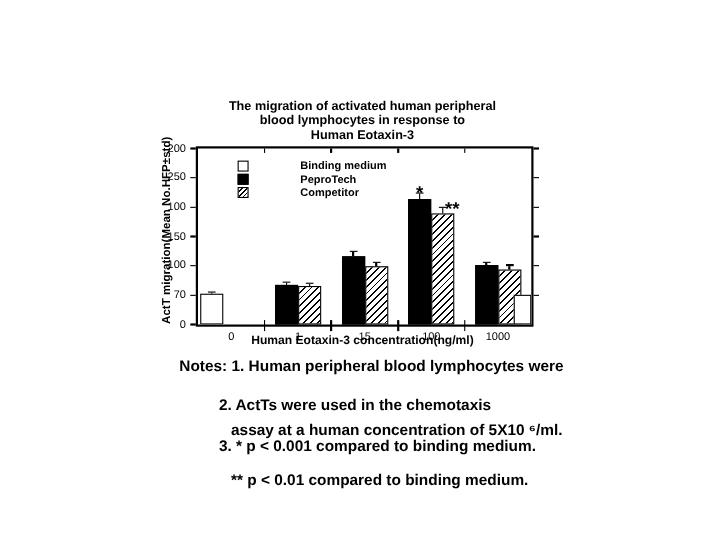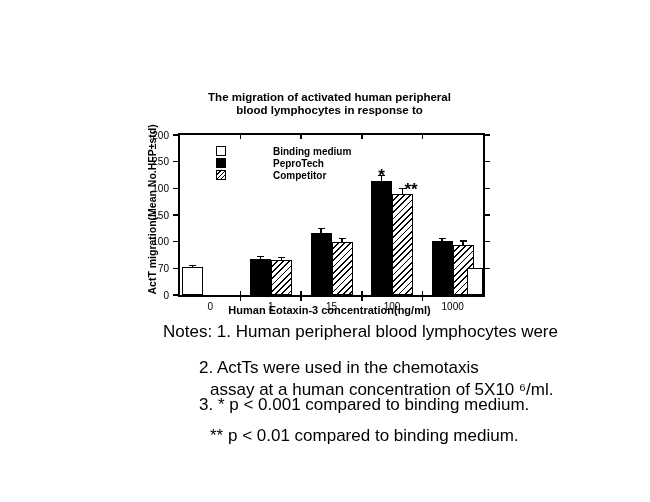--- a/index.html
+++ b/index.html
@@ -23,30 +23,31 @@
   .legend-row{display:flex;align-items:center;height:12px;margin-bottom:0px;}
   .sw{width:10px;height:10px;box-sizing:border-box;border:1.6px solid #000;margin-right:11px;flex:none;}
   .sw-solid{background:#000;}
   .sw-hatch{background:repeating-linear-gradient(135deg,#fff 0px,#fff 2px,#000 2px,#000 3px);}
   .legend-label{font-size:10px;font-weight:bold;line-height:11px;white-space:nowrap;padding-left:36px;}
   .ylabel{position:absolute;left:71px;top:207px;width:162px;height:13px;text-align:center;
     font-weight:bold;font-size:10.5px;transform:rotate(-90deg);white-space:nowrap;}
   .xlabel{position:absolute;left:178px;top:304px;width:303px;text-align:center;
     font-weight:bold;font-size:11px;}
   .notes{position:absolute;left:163px;top:326px;width:360px;height:110px;}
-  .note-line{position:absolute;font-weight:normal;font-size:17px;line-height:12px;white-space:nowrap;}
+  .note-line{position:absolute;font-weight:bold;font-size:14px;line-height:12px;white-space:nowrap;}
 </style>
 </head>
 <body>
 
 <div class="canvas">
 
   <div class="title">
     <div>The migration of activated human peripheral</div>
     <div>blood lymphocytes in response to</div>
+    <div>Human Eotaxin-3</div>
   </div>
 
   <div class="ylabel">ActT migration(Mean No.HFP±std)</div>
 
   <div class="plot">
     <div class="legend">
       <div class="legend-row">
         <span class="sw"></span>
         <span class="legend-label">Binding medium</span>
       </div>

